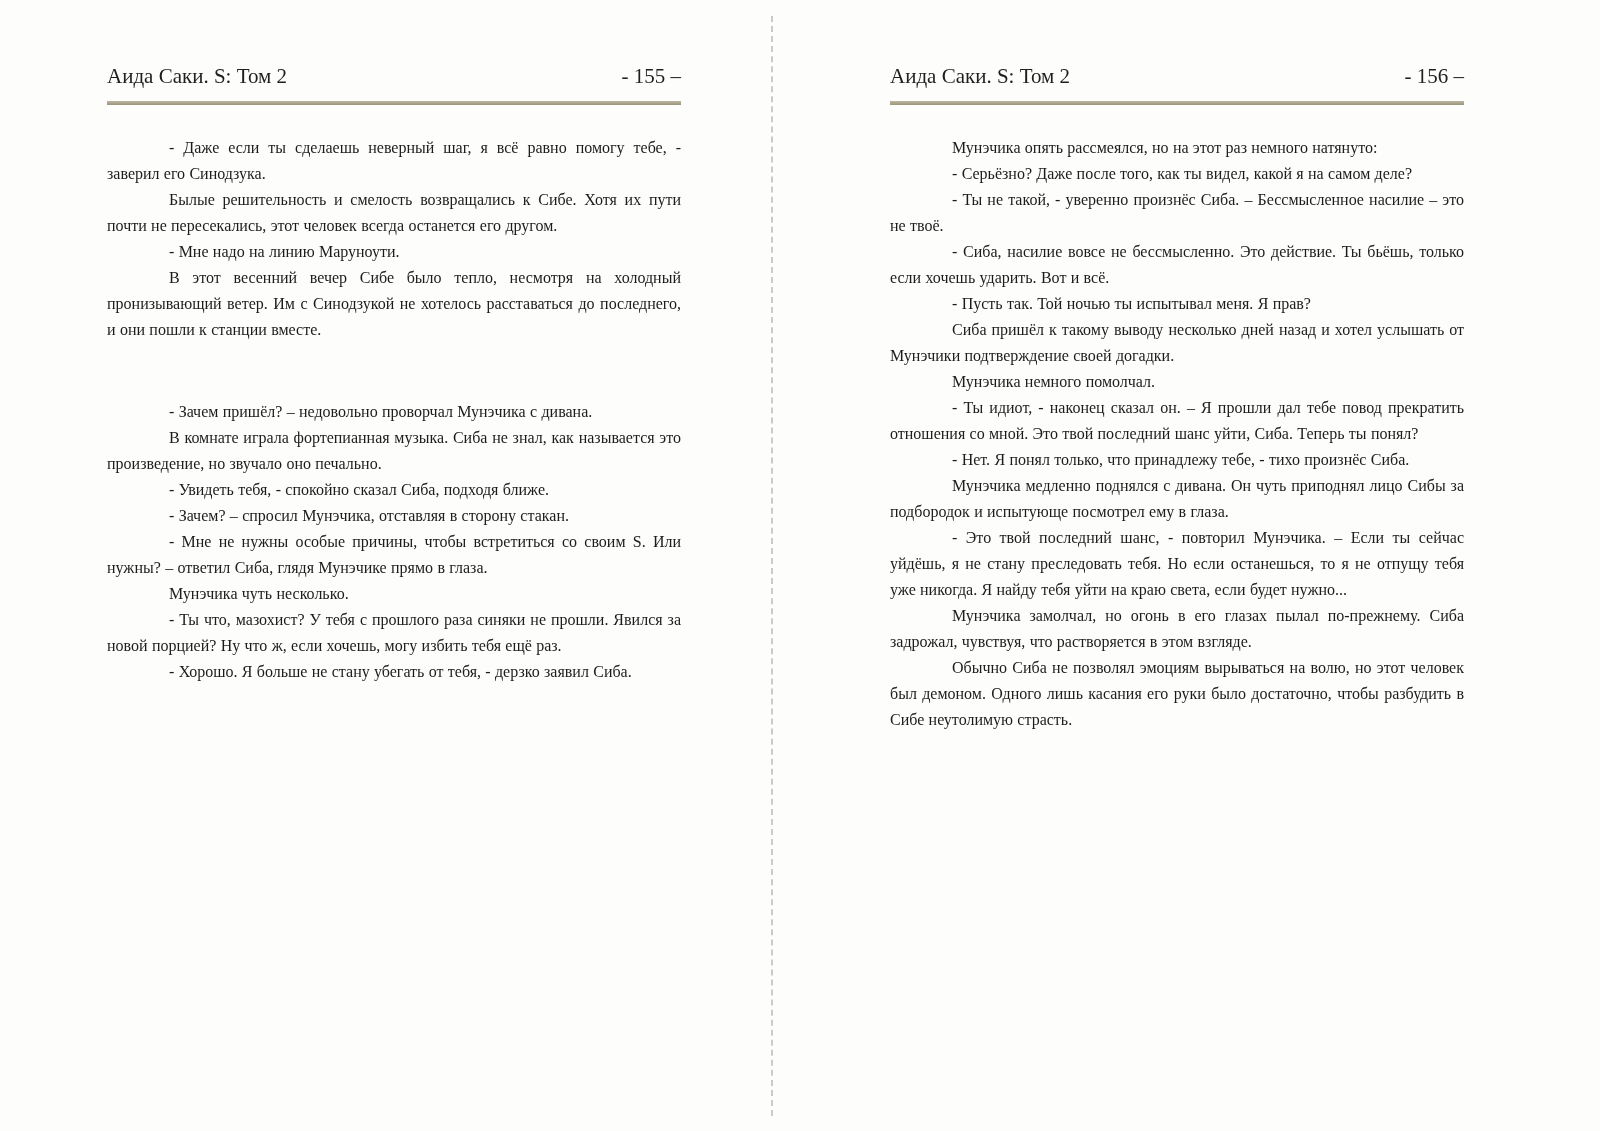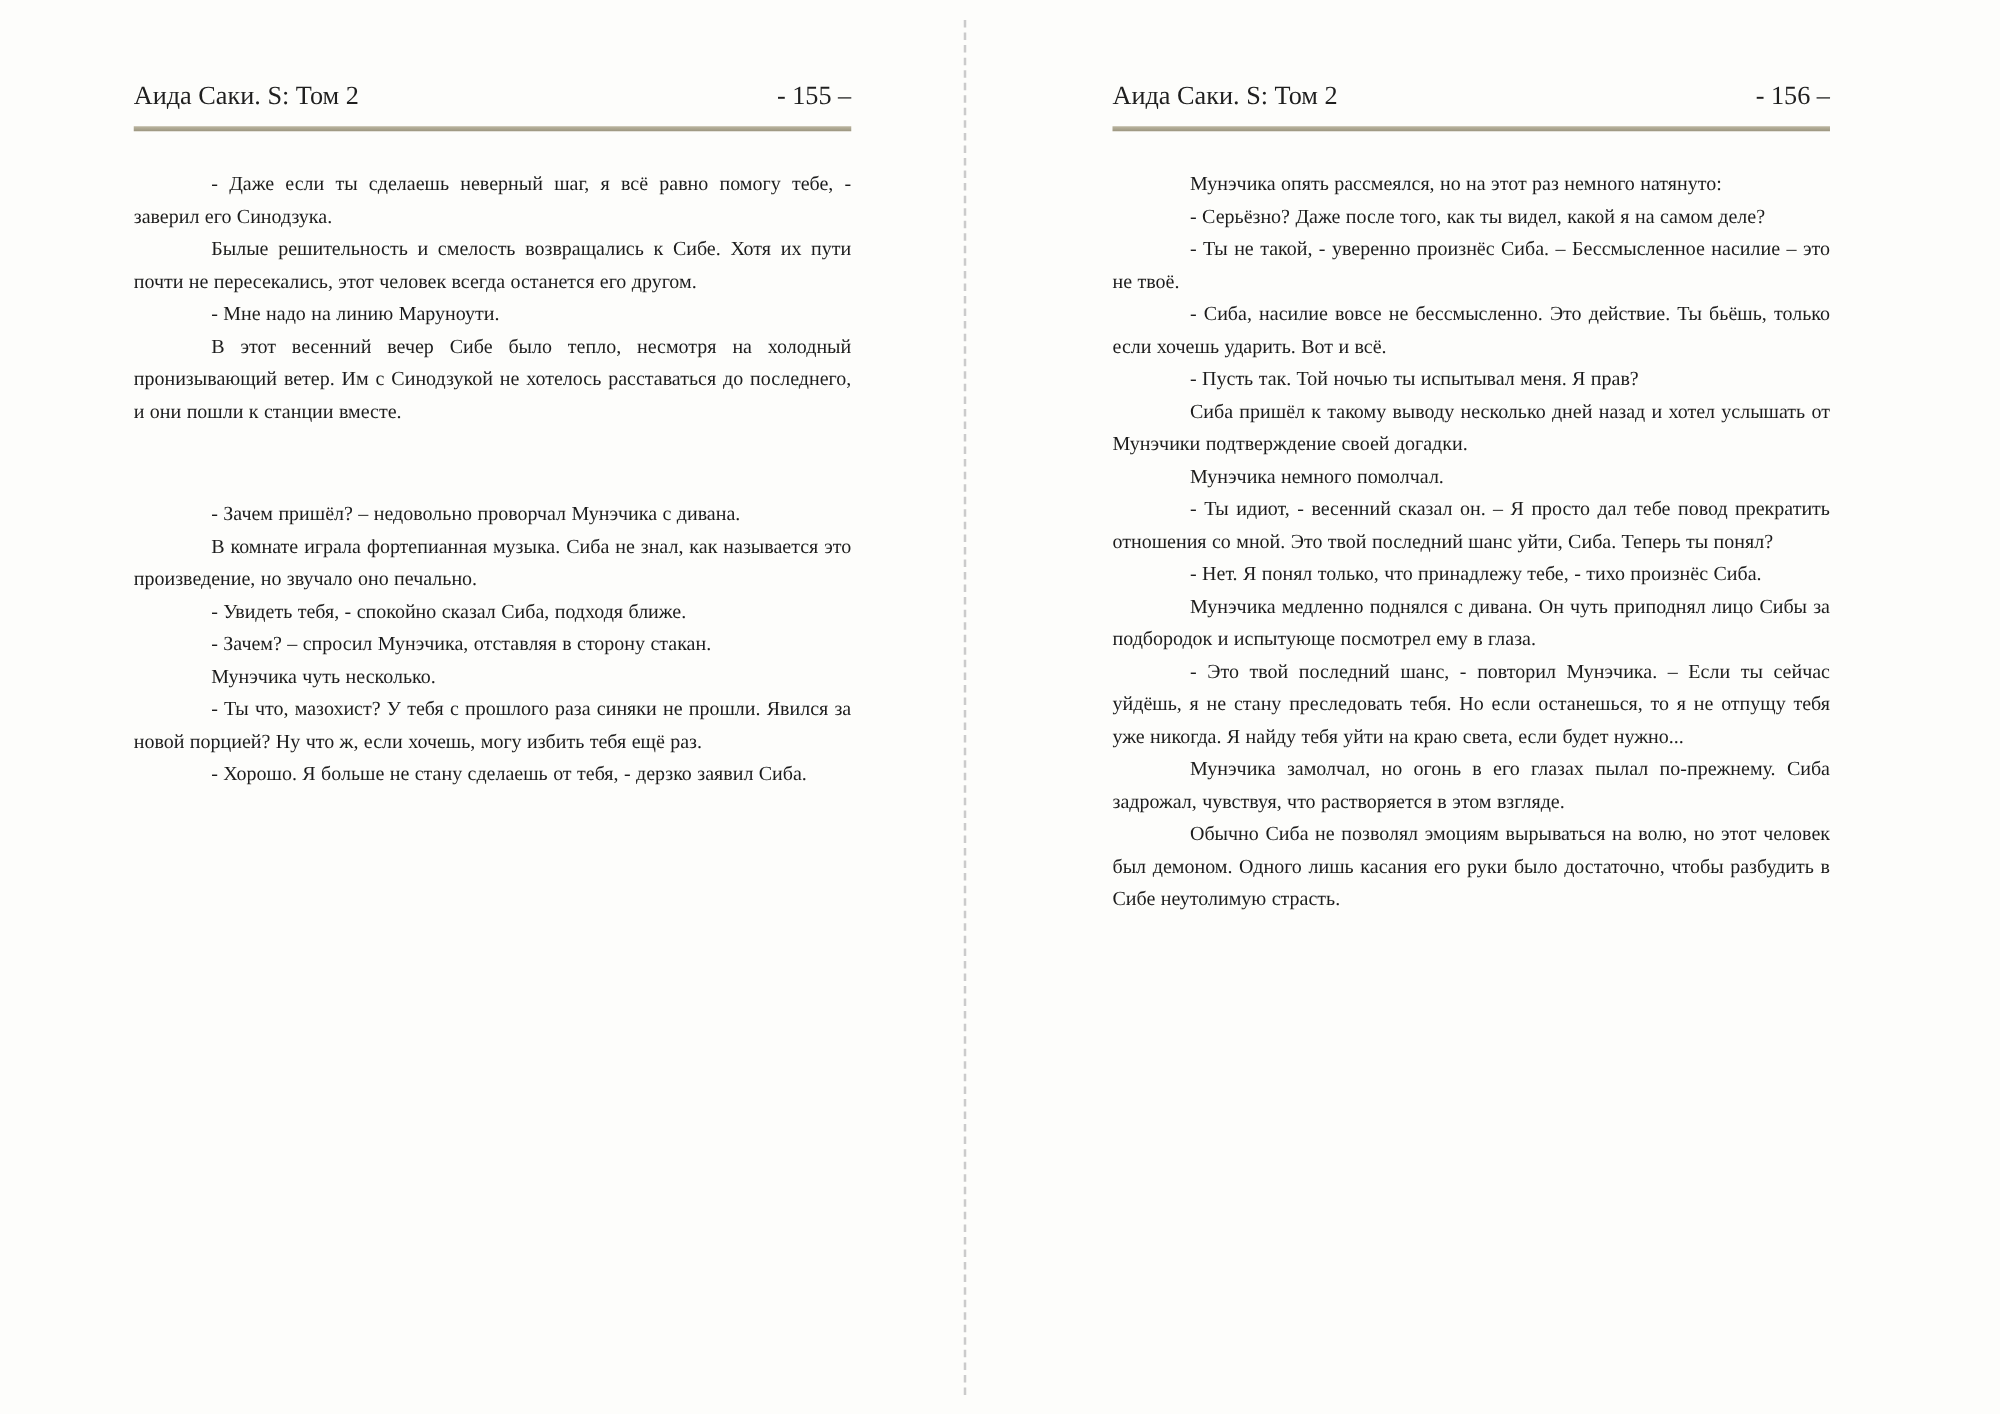--- a/index.html
+++ b/index.html
@@ -79,41 +79,42 @@
     <div class="rule"></div>
     <div class="page-body">
         <p>- Даже если ты сделаешь неверный шаг, я всё равно помогу тебе, - заверил его Синодзука.</p>
         <p>Былые решительность и смелость возвращались к Сибе. Хотя их пути почти не пересекались, этот человек всегда останется его другом.</p>
         <p>- Мне надо на линию Маруноути.</p>
         <p>В этот весенний вечер Сибе было тепло,  несмотря на холодный пронизывающий ветер. Им с Синодзукой не хотелось расставаться до последнего, и они пошли к станции вместе.</p>
         <p class="scene-gap">- Зачем пришёл? – недовольно проворчал Мунэчика с дивана.</p>
         <p>В комнате играла фортепианная музыка. Сиба не знал, как называется это произведение, но звучало оно печально.</p>
         <p>- Увидеть тебя, - спокойно сказал Сиба, подходя ближе.</p>
         <p>- Зачем? – спросил Мунэчика, отставляя в сторону стакан.</p>
+        <p>- Мне не нужны особые причины, чтобы встретиться со своим S. Или нужны? – ответил Сиба, глядя Мунэчике прямо в глаза.</p>
         <p>Мунэчика чуть несколько.</p>
         <p>- Ты что, мазохист? У тебя с прошлого раза синяки не прошли. Явился за новой порцией? Ну что ж, если хочешь, могу избить тебя ещё раз.</p>
-        <p>- Хорошо. Я больше не стану сделаешь от тебя, - дерзко заявил Сиба.</p>
+        <p>- Хорошо. Я больше не стану убегать от тебя, - дерзко заявил Сиба.</p>
       </div>
   </section>
 
   <section class="page page-right">
     <header class="page-header">
       <span>Аида Саки. S: Том 2</span>
       <span>- 156 –</span>
     </header>
     <div class="rule"></div>
     <div class="page-body">
         <p>Мунэчика опять рассмеялся, но на этот раз немного натянуто:</p>
         <p>- Серьёзно? Даже после того, как ты видел, какой я на самом деле?</p>
         <p>- Ты не такой, - уверенно произнёс Сиба. – Бессмысленное насилие – это не твоё.</p>
         <p>- Сиба, насилие вовсе не бессмысленно. Это действие. Ты бьёшь, только если хочешь ударить. Вот и всё.</p>
         <p>- Пусть так. Той ночью ты испытывал меня. Я прав?</p>
         <p>Сиба пришёл к такому выводу несколько дней назад и хотел услышать от Мунэчики подтверждение своей догадки.</p>
         <p>Мунэчика немного помолчал.</p>
-        <p>- Ты идиот, - весенний сказал он. – Я просто дал тебе повод прекратить отношения со мной. Это твой последний шанс уйти, Сиба. Теперь ты понял?</p>
+        <p>- Ты идиот, - наконец сказал он. – Я прошли дал тебе повод прекратить отношения со мной. Это твой последний шанс уйти, Сиба. Теперь ты понял?</p>
         <p>- Нет. Я понял только, что принадлежу тебе, - тихо произнёс Сиба.</p>
         <p>Мунэчика медленно поднялся с дивана. Он чуть приподнял лицо Сибы за подбородок и испытующе посмотрел ему в глаза.</p>
         <p>- Это твой последний шанс, - повторил Мунэчика. – Если ты сейчас уйдёшь, я не стану преследовать тебя. Но если останешься, то я не отпущу тебя уже никогда. Я найду тебя уйти на краю света, если будет нужно...</p>
         <p>Мунэчика замолчал, но огонь в его глазах пылал по-прежнему. Сиба задрожал, чувствуя, что растворяется в этом взгляде.</p>
         <p>Обычно Сиба не позволял эмоциям вырываться на волю, но этот человек был демоном. Одного лишь касания его руки было достаточно, чтобы разбудить в Сибе неутолимую страсть.</p>
       </div>
   </section>
 
 </div>
 

